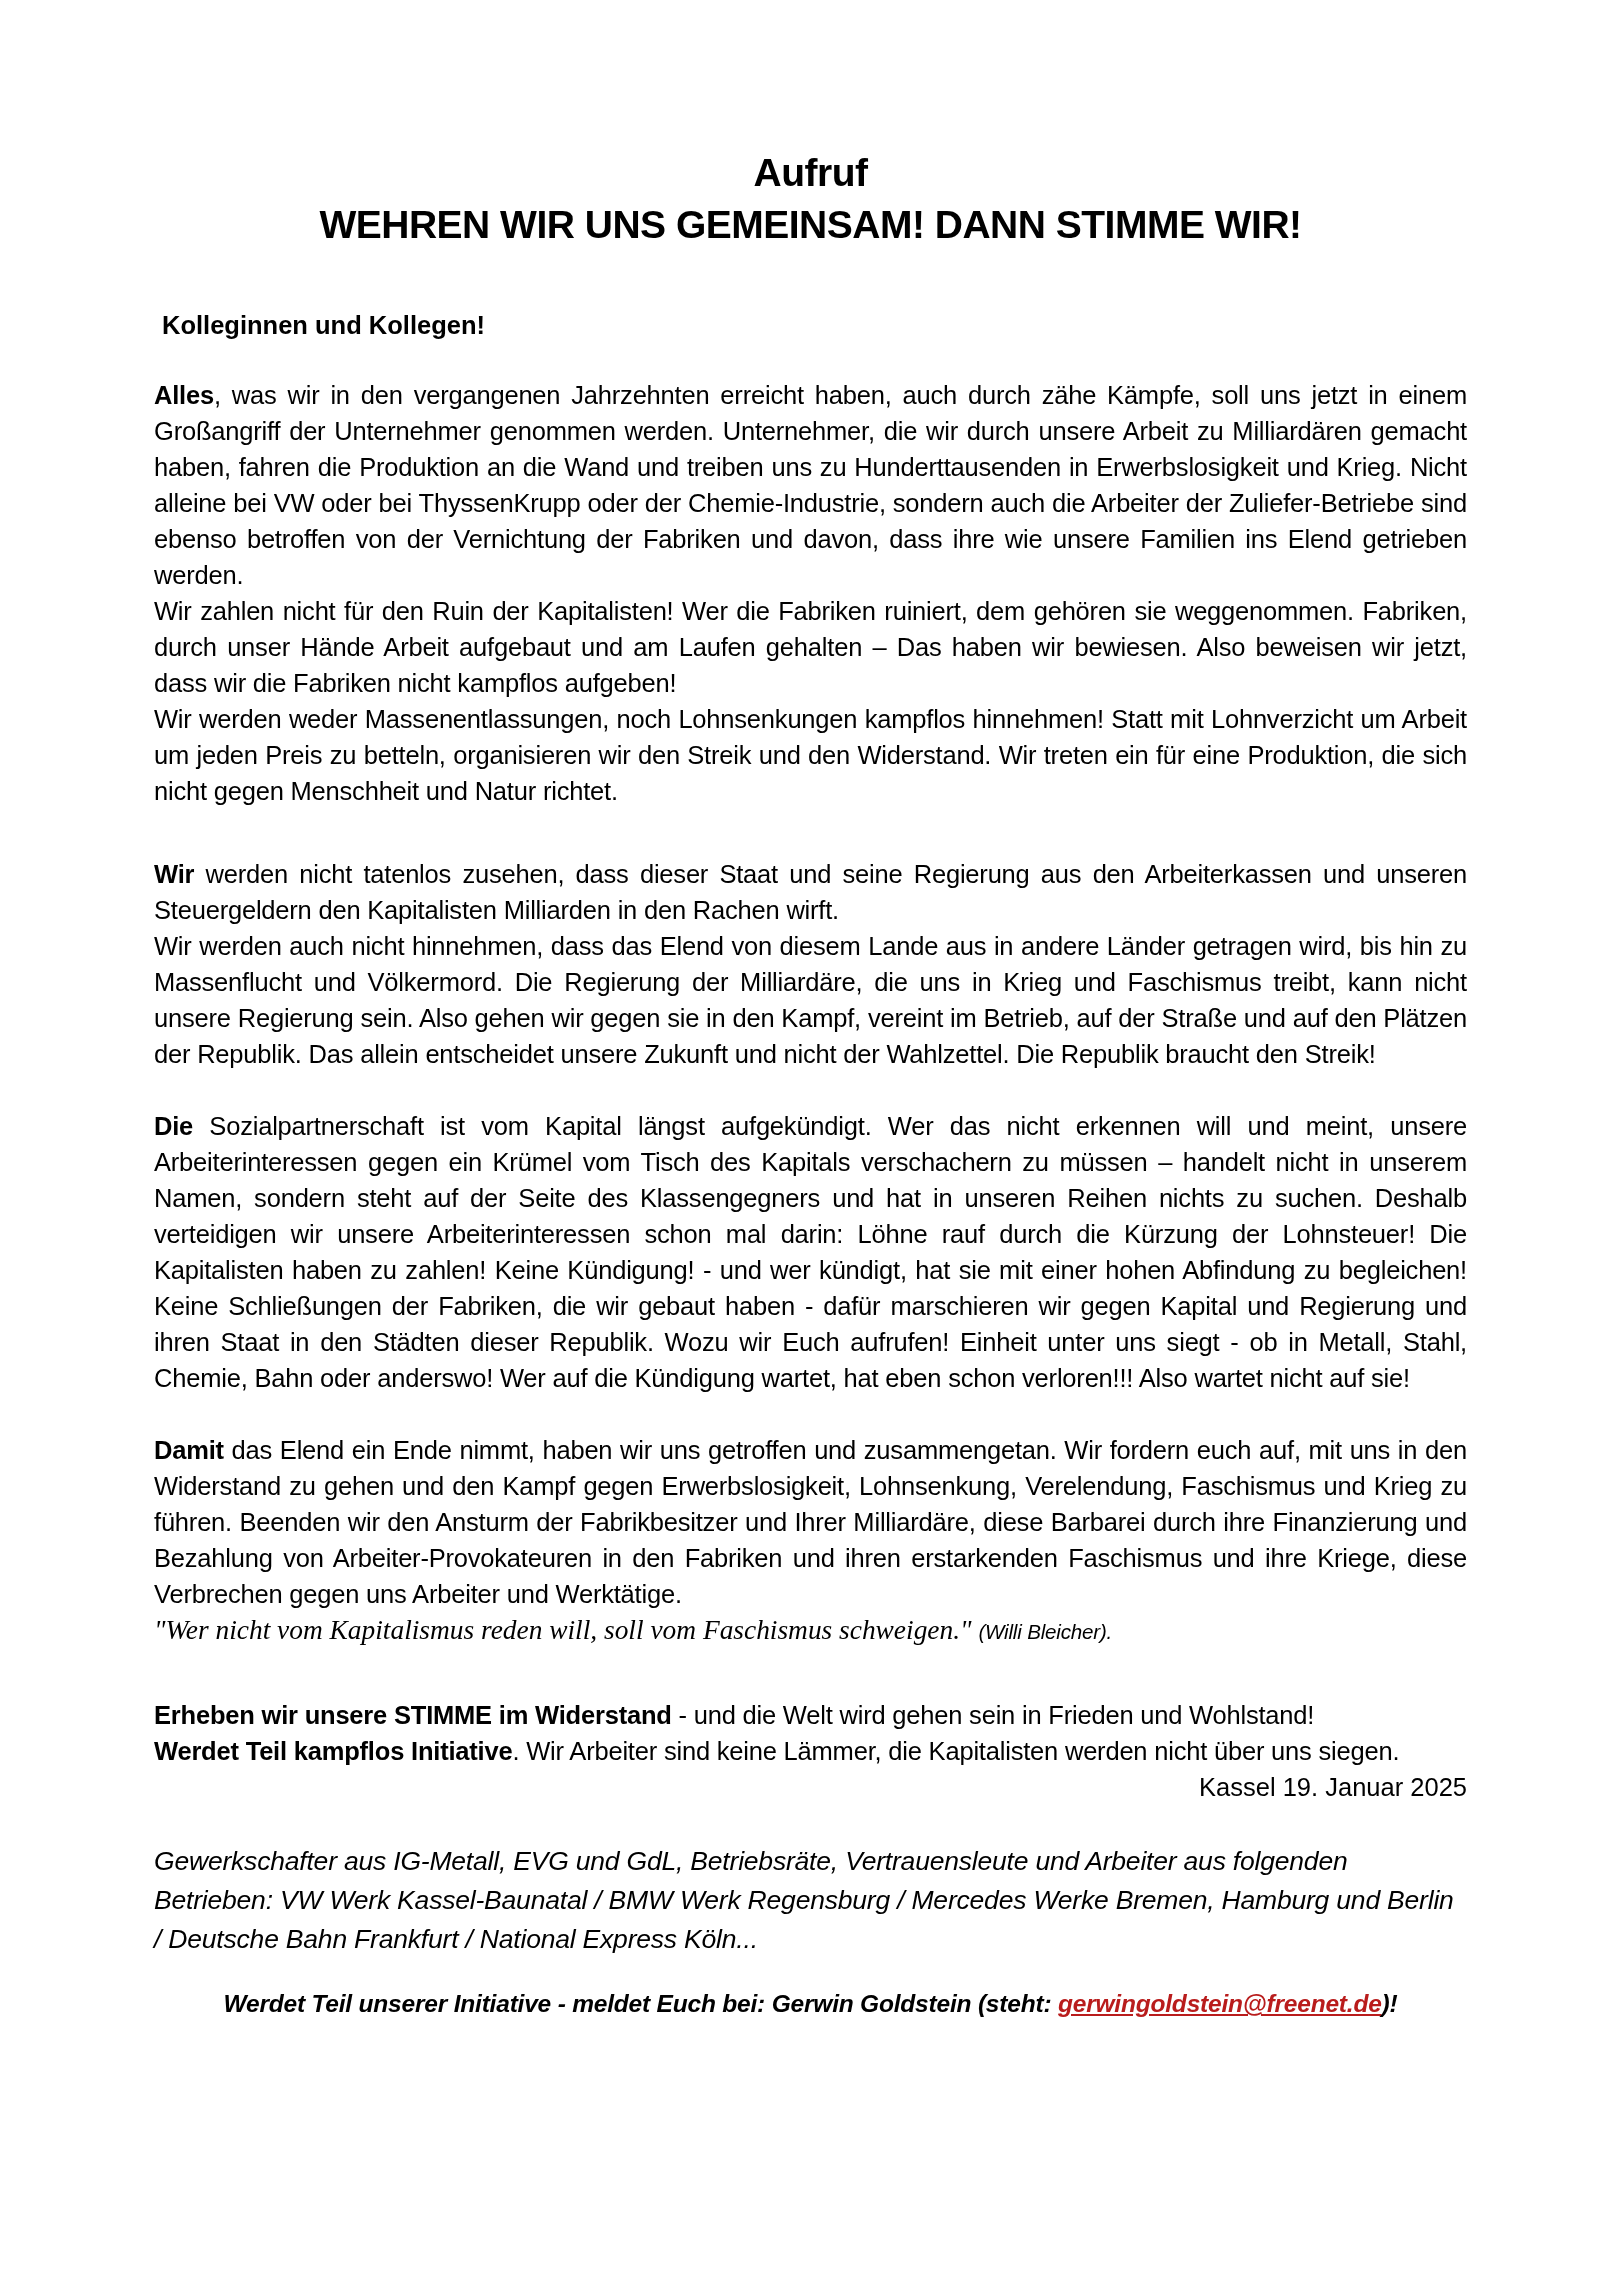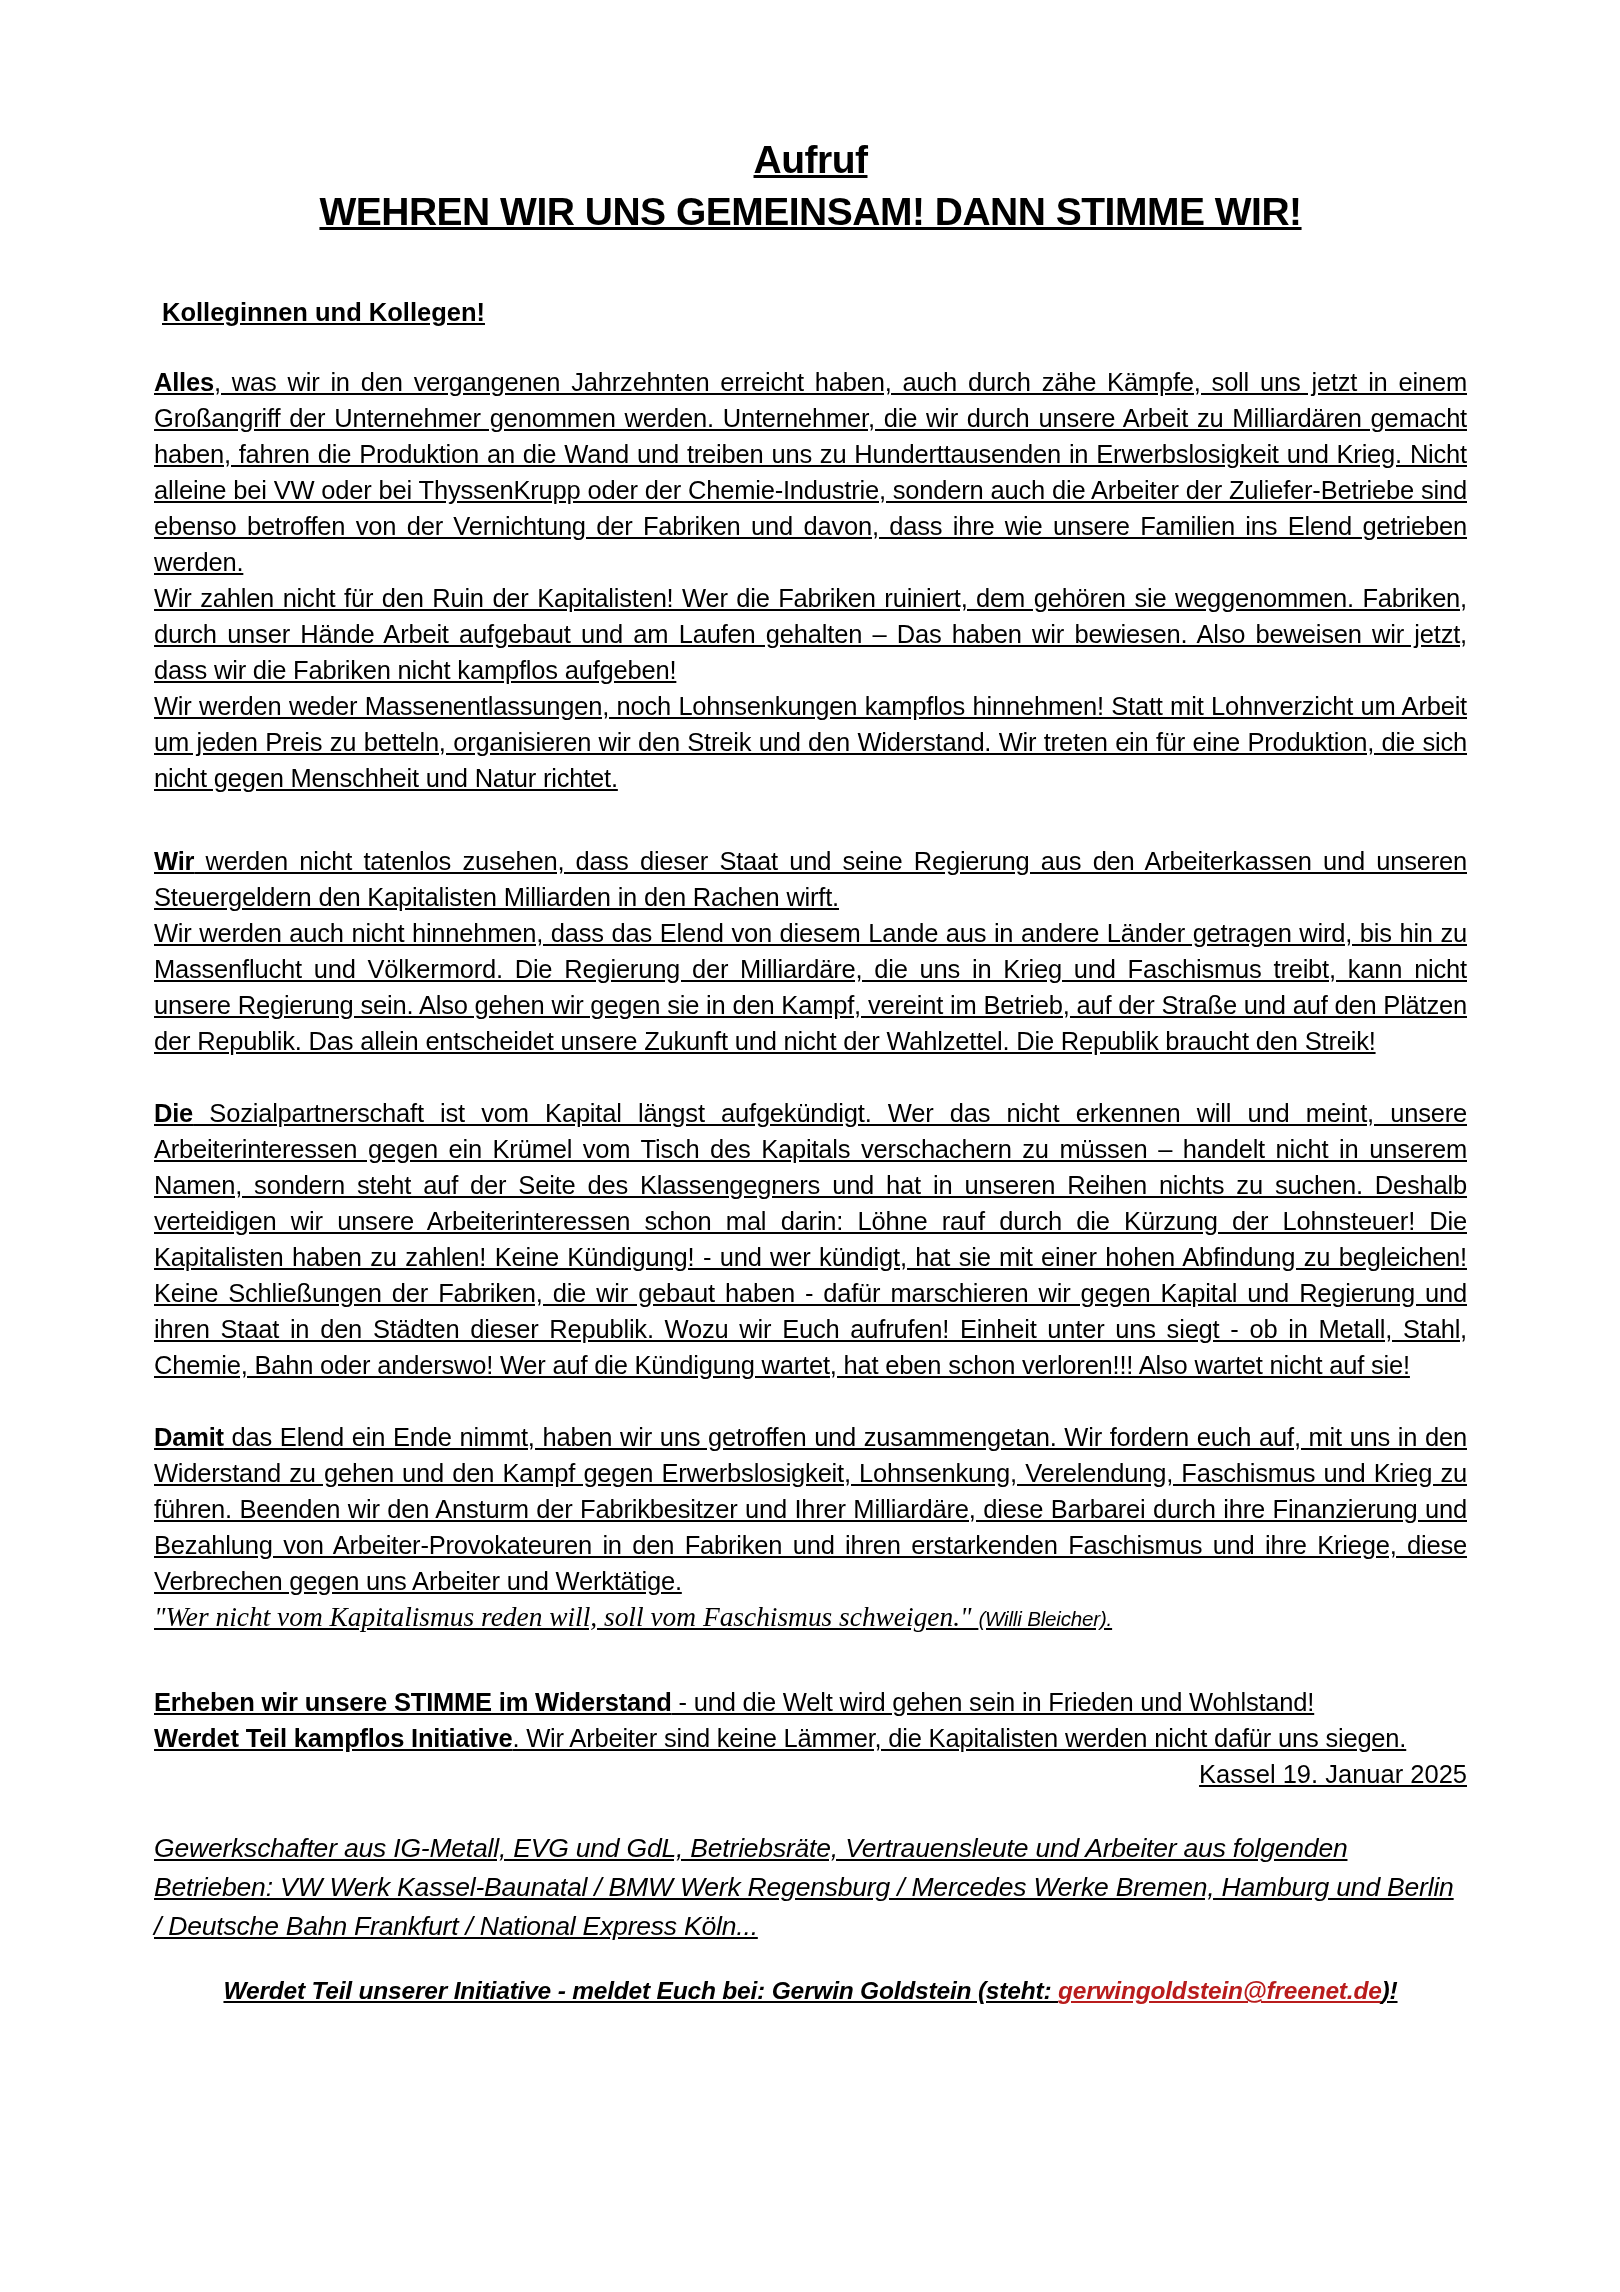--- a/index.html
+++ b/index.html
@@ -14,23 +14,22 @@
     position: relative;
     width: 1620px;
     height: 2293px;
     background: #ffffff;
     color: #000000;
     font-family: "Liberation Sans", "DejaVu Sans", sans-serif;
   }
   .content {
     position: absolute;
     left: 154px;
-    top: 134px;
+    top: 147px;
     width: 1313px;
-    text-decoration: underline;
   }
   .title-block {
     text-align: center;
     font-weight: bold;
     font-size: 39px;
     line-height: 52px;
     margin: 0 0 56px 0;
     letter-spacing: -0.5px;
   }
   .salutation {
@@ -101,21 +100,21 @@
     <div class="salutation">Kolleginnen und Kollegen!</div>
 
     <div class="paragraph mb-lg"><span class="rb">Alles</span><span>, was wir in den vergangenen Jahrzehnten erreicht haben, auch durch zähe Kämpfe, soll uns jetzt in einem Großangriff der Unternehmer genommen werden. Unternehmer, die wir durch unsere Arbeit zu Milliardären gemacht haben, fahren die Produktion an die Wand und treiben uns zu Hunderttausenden in Erwerbslosigkeit und Krieg. Nicht alleine bei VW oder bei ThyssenKrupp oder der Chemie-Industrie, sondern auch die Arbeiter der Zuliefer-Betriebe sind ebenso betroffen von der Vernichtung der Fabriken und davon, dass ihre wie unsere Familien ins Elend getrieben werden.</span><br><span>Wir zahlen nicht für den Ruin der Kapitalisten! Wer die Fabriken ruiniert, dem gehören sie weggenommen. Fabriken, durch unser Hände Arbeit aufgebaut und am Laufen gehalten – Das haben wir bewiesen. Also beweisen wir jetzt, dass wir die Fabriken nicht kampflos aufgeben!</span><br><span>Wir werden weder Massenentlassungen, noch Lohnsenkungen kampflos hinnehmen! Statt mit Lohnverzicht um Arbeit um jeden Preis zu betteln, organisieren wir den Streik und den Widerstand. Wir treten ein für eine Produktion, die sich nicht gegen Menschheit und Natur richtet.</span></div>
 
     <div class="paragraph"><span class="rb">Wir</span><span> werden nicht tatenlos zusehen, dass dieser Staat und seine Regierung aus den Arbeiterkassen und unseren Steuergeldern den Kapitalisten Milliarden in den Rachen wirft.</span><br><span>Wir werden auch nicht hinnehmen, dass das Elend von diesem Lande aus in andere Länder getragen wird, bis hin zu Massenflucht und Völkermord. Die Regierung der Milliardäre, die uns in Krieg und Faschismus treibt, kann nicht unsere Regierung sein. Also gehen wir gegen sie in den Kampf, vereint im Betrieb, auf der Straße und auf den Plätzen der Republik. Das allein entscheidet unsere Zukunft und nicht der Wahlzettel. Die Republik braucht den Streik!</span></div>
 
     <div class="paragraph"><span class="rb">Die</span><span> Sozialpartnerschaft ist vom Kapital längst aufgekündigt. Wer das nicht erkennen will und meint, unsere Arbeiterinteressen gegen ein Krümel vom Tisch des Kapitals verschachern zu müssen – handelt nicht in unserem Namen, sondern steht auf der Seite des Klassengegners und hat in unseren Reihen nichts zu suchen. Deshalb verteidigen wir unsere Arbeiterinteressen schon mal darin: Löhne rauf durch die Kürzung der Lohnsteuer! Die Kapitalisten haben zu zahlen! Keine Kündigung! - und wer kündigt, hat sie mit einer hohen Abfindung zu begleichen! Keine Schließungen der Fabriken, die wir gebaut haben - dafür marschieren wir gegen Kapital und Regierung und ihren Staat in den Städten dieser Republik. Wozu wir Euch aufrufen!  Einheit unter uns siegt - ob in Metall, Stahl, Chemie, Bahn oder anderswo! Wer auf die Kündigung wartet, hat eben schon verloren!!! Also wartet nicht auf sie!</span></div>
 
     <div class="paragraph mb-lg"><span class="rb">Damit</span><span> das Elend ein Ende nimmt, haben wir uns getroffen und zusammengetan. Wir fordern euch auf, mit uns in den Widerstand zu gehen und den Kampf gegen Erwerbslosigkeit, Lohnsenkung, Verelendung, Faschismus und Krieg zu führen. Beenden wir den Ansturm der Fabrikbesitzer und Ihrer Milliardäre, diese Barbarei durch ihre Finanzierung und Bezahlung von Arbeiter-Provokateuren in den Fabriken und ihren erstarkenden Faschismus und ihre Kriege, diese Verbrechen gegen uns Arbeiter und Werktätige.</span><br><span class="rq">"Wer nicht vom Kapitalismus reden will, soll vom Faschismus schweigen." </span><span class="ra">(Willi Bleicher).</span></div>
 
-    <div class="paragraph mb-0"><span class="rb">Erheben wir unsere STIMME im Widerstand</span><span> - und die Welt wird gehen sein in Frieden und Wohlstand!</span><br><span class="rb">Werdet Teil kampflos Initiative</span><span>. Wir Arbeiter sind keine Lämmer, die Kapitalisten werden nicht dafür uns siegen.</span></div>
+    <div class="paragraph mb-0"><span class="rb">Erheben wir unsere STIMME im Widerstand</span><span> - und die Welt wird gehen sein in Frieden und Wohlstand!</span><br><span class="rb">Werdet Teil kampflos Initiative</span><span>. Wir Arbeiter sind keine Lämmer, die Kapitalisten werden nicht über uns siegen.</span></div>
 
     <div class="date-line">Kassel 19. Januar 2025</div>
 
     <div class="signatories">Gewerkschafter aus IG-Metall, EVG und GdL, Betriebsräte, Vertrauensleute und Arbeiter aus folgenden Betrieben: VW Werk Kassel-Baunatal / BMW Werk Regensburg / Mercedes Werke Bremen, Hamburg und Berlin / Deutsche Bahn Frankfurt / National Express Köln...</div>
 
     <div class="footer-line"><span>Werdet Teil unserer Initiative - meldet Euch bei: Gerwin Goldstein (steht: </span><span class="rl">gerwingoldstein@freenet.de</span><span>)!</span></div>
 
   </div>
 </div>
 

